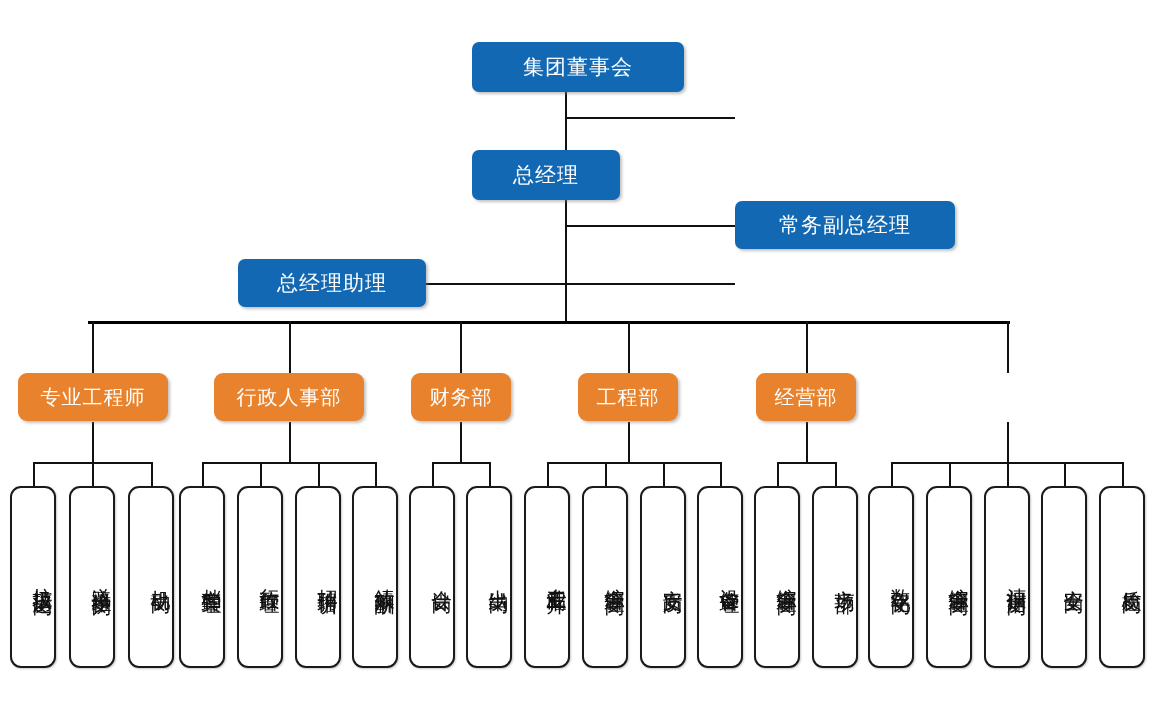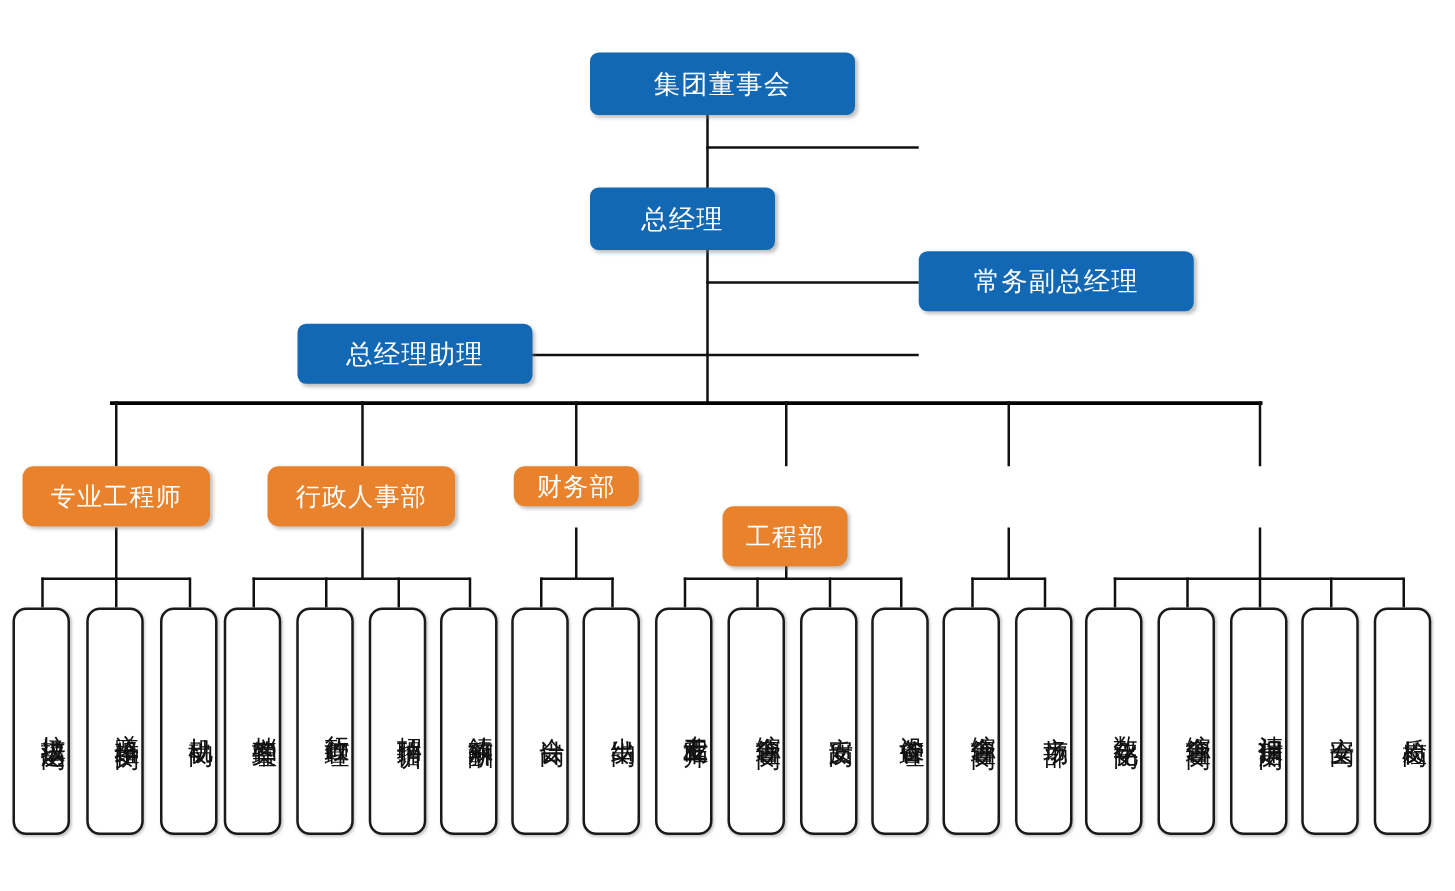--- a/index.html
+++ b/index.html
@@ -140,25 +140,28 @@
   <div class="node blue" style="left:238px; top:259px; width:188px; height:48px;">
     <span>总经理助理</span>
   </div>
 
   <div class="node orange" style="left:18px; top:373px; width:150px; height:48px;">
     <span>专业工程师</span>
   </div>
   <div class="node orange" style="left:214px; top:373px; width:150px; height:48px;">
     <span>行政人事部</span>
   </div>
-  <div class="node orange" style="left:411px; top:373px; width:100px; height:32px;">
+  <div class="node orange" style="left:411px; top:373px; width:100px; height:48px;">
     <span>财务部</span>
   </div>
-  <div class="node orange" style="left:578px; top:373px; width:100px; height:48px;margin-top:32px;">
+  <div class="node orange" style="left:578px; top:373px; width:100px; height:48px;">
     <span>工程部</span>
+  </div>
+  <div class="node orange" style="left:756px; top:373px; width:100px; height:48px;">
+    <span>经营部</span>
   </div>
 
   <div class="node leaf" style="left:10px; top:486px; width:46px; height:182px;">
     <span>垃圾清运岗</span>
   </div>
   <div class="node leaf" style="left:69px; top:486px; width:46px; height:182px;">
     <span>道路维护岗</span>
   </div>
   <div class="node leaf" style="left:128px; top:486px; width:46px; height:182px;">
     <span>机动岗</span>

